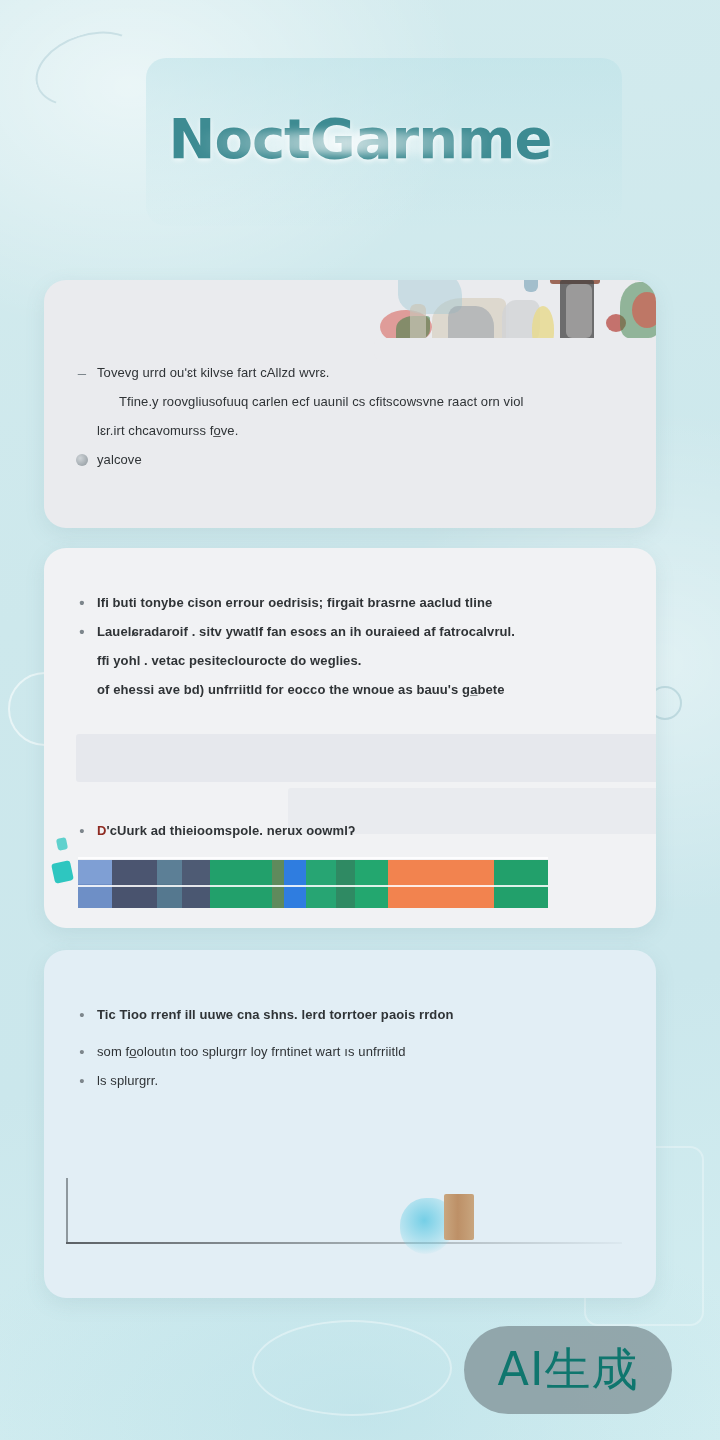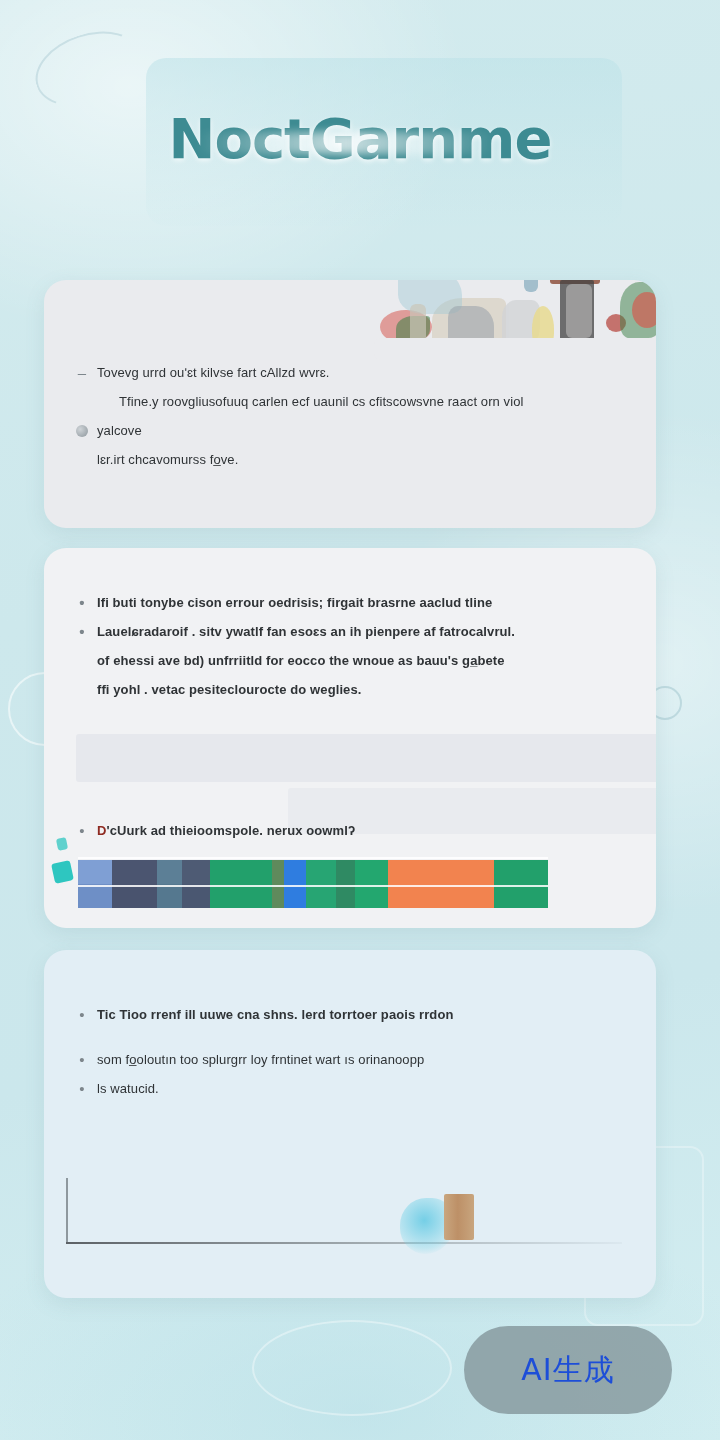--- a/index.html
+++ b/index.html
@@ -209,22 +209,22 @@
   
   .ai-badge {
     position: absolute;
     left: 464px; top: 1326px;
     width: 208px; height: 88px;
     border-radius: 44px;
     background: rgba(130,148,152,.78);
     display: flex;
     align-items: center;
     justify-content: center;
-    color: #1d4ed8;
-    font-size: 30px;
+    color: #0f766e;
+    font-size: 46px;
     font-weight: 500;
     letter-spacing: 1px;
     font-family: "DejaVu Sans", sans-serif;
   }
 </style>
 </head>
 <body>
 
 <div class="bg-wash"></div>
 <div class="bg-ghost ghost-a"></div>
@@ -259,47 +259,47 @@
   <div class="lines" style="top:78px;">
     <div class="line">
       <span class="bullet dash"></span>
       <span class="txt">Tovevg urrd ouʹɛt kilvse fart cAllzd wvrɛ.</span>
     </div>
     <div class="line indent">
       <span class="bullet blank"></span>
       <span class="txt">Tfine.y roovgliusofuuq carlen ecf uaunil cs cfitscowsvne raact orn viol</span>
     </div>
     <div class="line">
+      <span class="bullet blank"></span>
+      <span class="txt">lɛr.irt chcavomurss fo̲ve.</span>
+    </div>
+    <div class="line">
       <span class="bullet circ"></span>
       <span class="txt">yalcove</span>
     </div>
-    <div class="line">
-      <span class="bullet blank"></span>
-      <span class="txt">lɛr.irt chcavomurss fo̲ve.</span>
-    </div>
   </div>
 </div>
 
 <div class="card card-2">
   <div class="lines" style="top:40px;font-weight:bold;">
     <div class="line">
       <span class="bullet dot"></span>
       <span class="txt">Ifi buti tonybe cison errour oedrisis; firgait brasrne aaclud tline</span>
     </div>
     <div class="line">
       <span class="bullet dot"></span>
-      <span class="txt">Lauelɕradaroif . sitv ywatlf fan esoɛs an ih pienpere af fatrocalvrul.</span>
+      <span class="txt">Lauelɕradaroif . sitv ywatlf fan esoɛs an ih ouraieed af fatrocalvrul.</span>
+    </div>
+    <div class="line">
+      <span class="bullet blank"></span>
+      <span class="txt">ffi yohl . vetac pesiteclourocte do weglies.</span>
     </div>
     <div class="line">
       <span class="bullet blank"></span>
       <span class="txt">of ehessi ave bd) unfrriitld for eocco the wnoue as bauu's ga̲bete</span>
-    </div>
-    <div class="line">
-      <span class="bullet blank"></span>
-      <span class="txt">ffi yohl . vetac pesiteclourocte do weglies.</span>
     </div>
   </div>
 
   <div class="band band-a" style="left:32px;"></div>
   <div class="band band-b" style="left:244px;"></div>
 
   <div class="lines" style="top:268px;">
     <div class="line bold">
       <span class="bullet dot"></span>
       <span class="txt"><span class="redcap">D</span><span>'cUurk ad thieioomspole. nerux oowmlʔ</span></span>
@@ -340,31 +340,31 @@
       <div class="seg" style="width: 4%; background: rgb(47, 138, 99);"></div>
       <div class="seg" style="width: 7%; background: rgb(35, 167, 111);"></div>
       <div class="seg" style="width: 12.8%; background: rgb(242, 131, 79);"></div>
       <div class="seg" style="width: 9.8%; background: rgb(242, 131, 79);"></div>
       <div class="seg" style="width: 11.4%; background: rgb(34, 160, 107);"></div>
     </div>
 </div>
 
 <div class="card card-3">
   <div class="lines" style="top:50px;">
-    <div class="line bold" style="margin-bottom:16px;">
+    <div class="line bold" style="margin-bottom:8px;">
       <span class="bullet dot"></span>
       <span class="txt">Tic Tioo rrenf ill uuwe cna shns. lerd torrtoer paois rrdon</span>
     </div>
     <div class="line">
       <span class="bullet dot"></span>
-      <span class="txt">som fo̲oloutın too splurgrr loy frntinet wart ıs orinanoopp</span>
-    </div>
-    <div class="line">
-      <span class="bullet dot"></span>
-      <span class="txt">ls watucid.</span>
+      <span class="txt">som fo̲oloutın too splurgrr loy frntinet wart ıs unfrriitld</span>
+    </div>
+    <div class="line">
+      <span class="bullet dot"></span>
+      <span class="txt">ls splurgrr.</span>
     </div>
   </div>
 
 
   <div class="foot-tick"></div>
   <div class="foot-rule"></div>
 </div>
 
 <div class="cyan-blob"></div>
 <div class="tan-block"></div>

